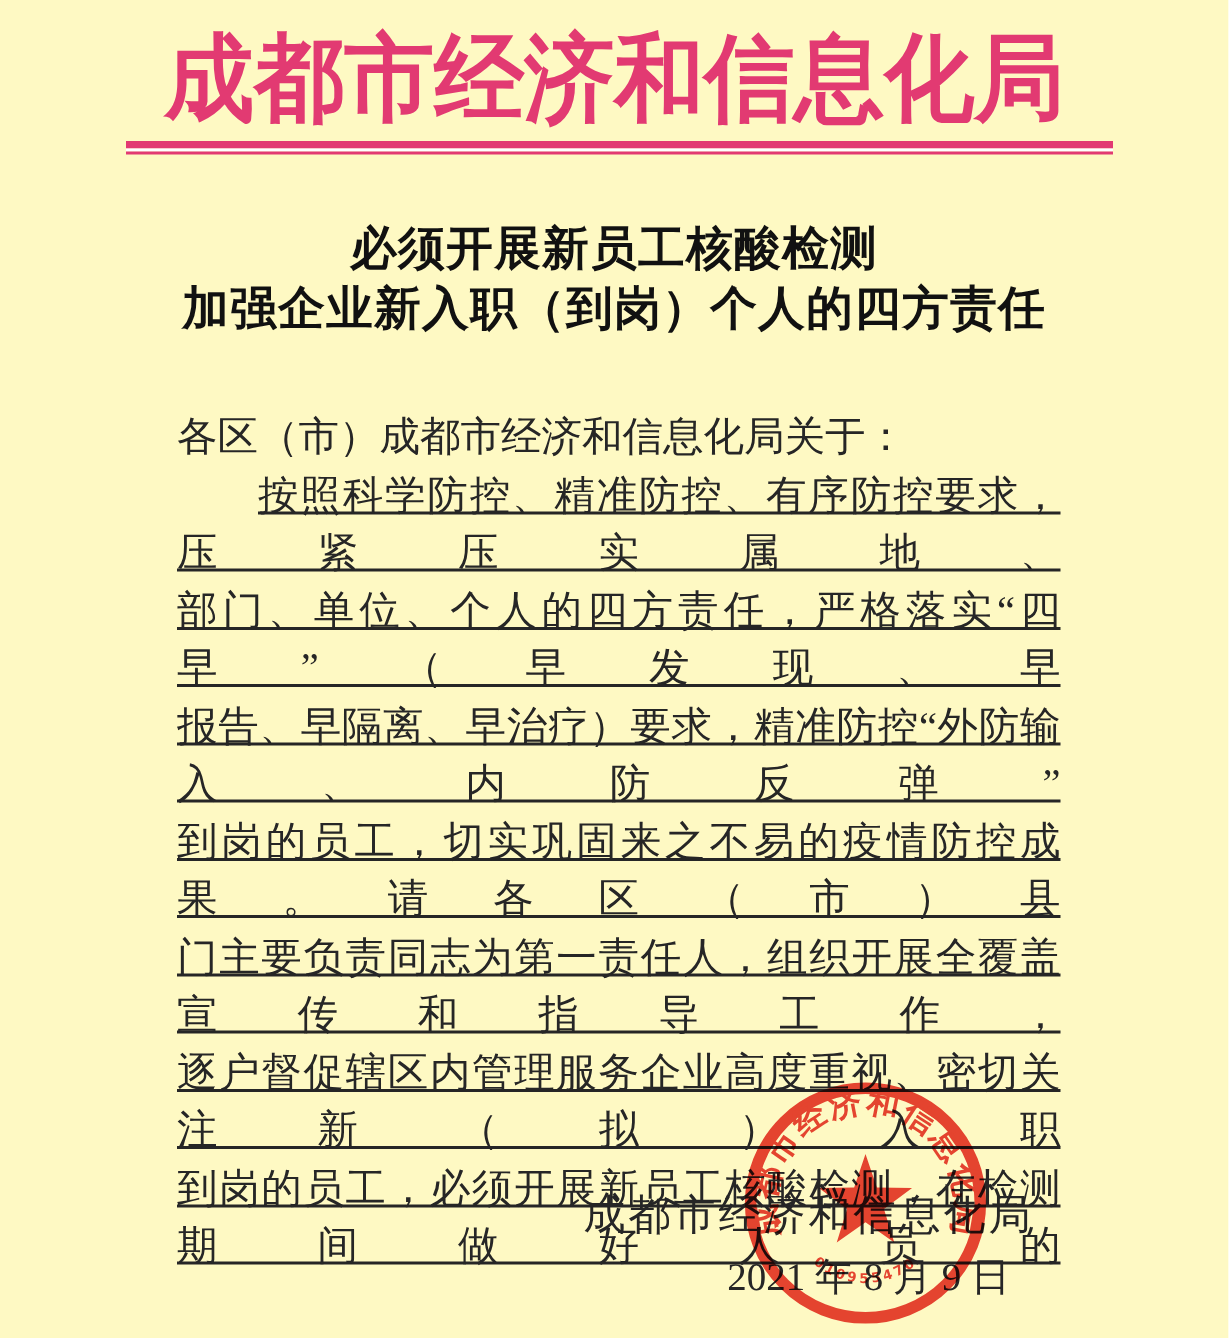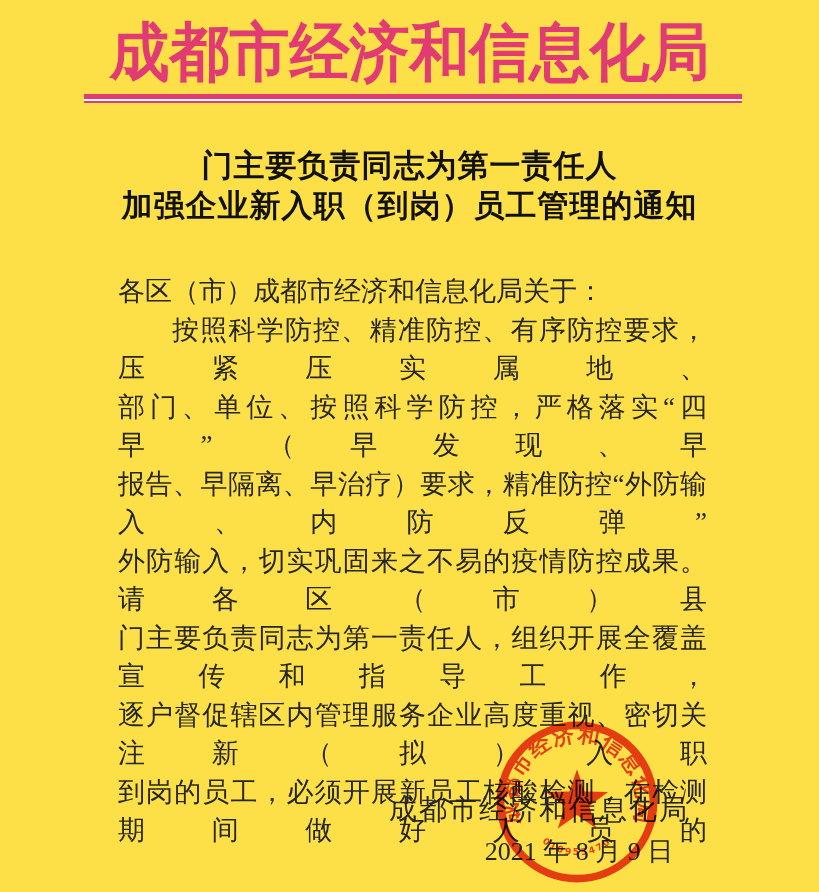--- a/index.html
+++ b/index.html
@@ -4,21 +4,21 @@
 <style>
   :root{
     --header-pink:#e23a72;
     --seal-red:#e3372e;
     --ink:#262626;
   }
   html,body{margin:0;padding:0;background:#ffffff;}
   .page{
     position:relative;
     width:819px;height:892px;
-    background:#fde047;
+    background:#fef9c3;
     overflow:hidden;
     font-family:"Liberation Serif","DejaVu Serif",serif;
     color:var(--ink);
   }
   .agency-header{
     position:absolute;top:6px;left:0;width:100%;
     text-align:center;
     font-size:60px;font-weight:bold;
     line-height:88px;
     color:var(--header-pink);
@@ -38,20 +38,21 @@
   .doc-body{
     position:absolute;top:272px;left:118px;width:589px;
     font-size:27px;line-height:38.5px;
     color:var(--ink);
   }
   .doc-body .bline{width:100%;}
   .justify{
     text-align:justify;
     text-align-last:justify;
     text-justify:inter-character;
+    text-decoration:underline;
   }
   .indent{text-indent:54px;}
   .signature{
     position:absolute;top:791px;right:130px;
     font-size:28px;letter-spacing:2px;color:var(--ink);
   }
   .doc-date{
     position:absolute;top:834px;left:460px;width:238px;
     text-align:center;font-size:26px;color:var(--ink);
   }
@@ -79,30 +80,30 @@
 
   <div class="agency-header">成都市经济和信息化局</div>
 
   <div class="header-rule">
     <div class="bar-thick"></div>
     <div class="bar-gap"></div>
     <div class="bar-thin"></div>
   </div>
 
   <div class="doc-title">
-    <div>门主要负责同志为第一责任人</div>
-    <div>加强企业新入职（到岗）员工管理的通知</div>
+    <div>必须开展新员工核酸检测</div>
+    <div>加强企业新入职（到岗）个人的四方责任</div>
   </div>
 
   <div class="doc-body">
     <div class="bline">各区（市）成都市经济和信息化局关于：</div>
     <div class="bline justify indent">按照科学防控、精准防控、有序防控要求，压紧压实属地、</div>
-    <div class="bline justify">部门、单位、按照科学防控，严格落实“四早”（早发现、早</div>
+    <div class="bline justify">部门、单位、个人的四方责任，严格落实“四早”（早发现、早</div>
     <div class="bline justify">报告、早隔离、早治疗）要求，精准防控“外防输入、内防反弹”</div>
-    <div class="bline justify">外防输入，切实巩固来之不易的疫情防控成果。请各区（市）县</div>
+    <div class="bline justify">到岗的员工，切实巩固来之不易的疫情防控成果。请各区（市）县</div>
     <div class="bline justify">门主要负责同志为第一责任人，组织开展全覆盖宣传和指导工作，</div>
     <div class="bline justify">逐户督促辖区内管理服务企业高度重视、密切关注新（拟）入职</div>
     <div class="bline justify">到岗的员工，必须开展新员工核酸检测，在检测期间做好人员的</div>
 
   </div>
 
   <div class="signature">成都市经济和信息化局</div>
 
   <div class="doc-date">2021 年 8 月 9 日</div>
 

